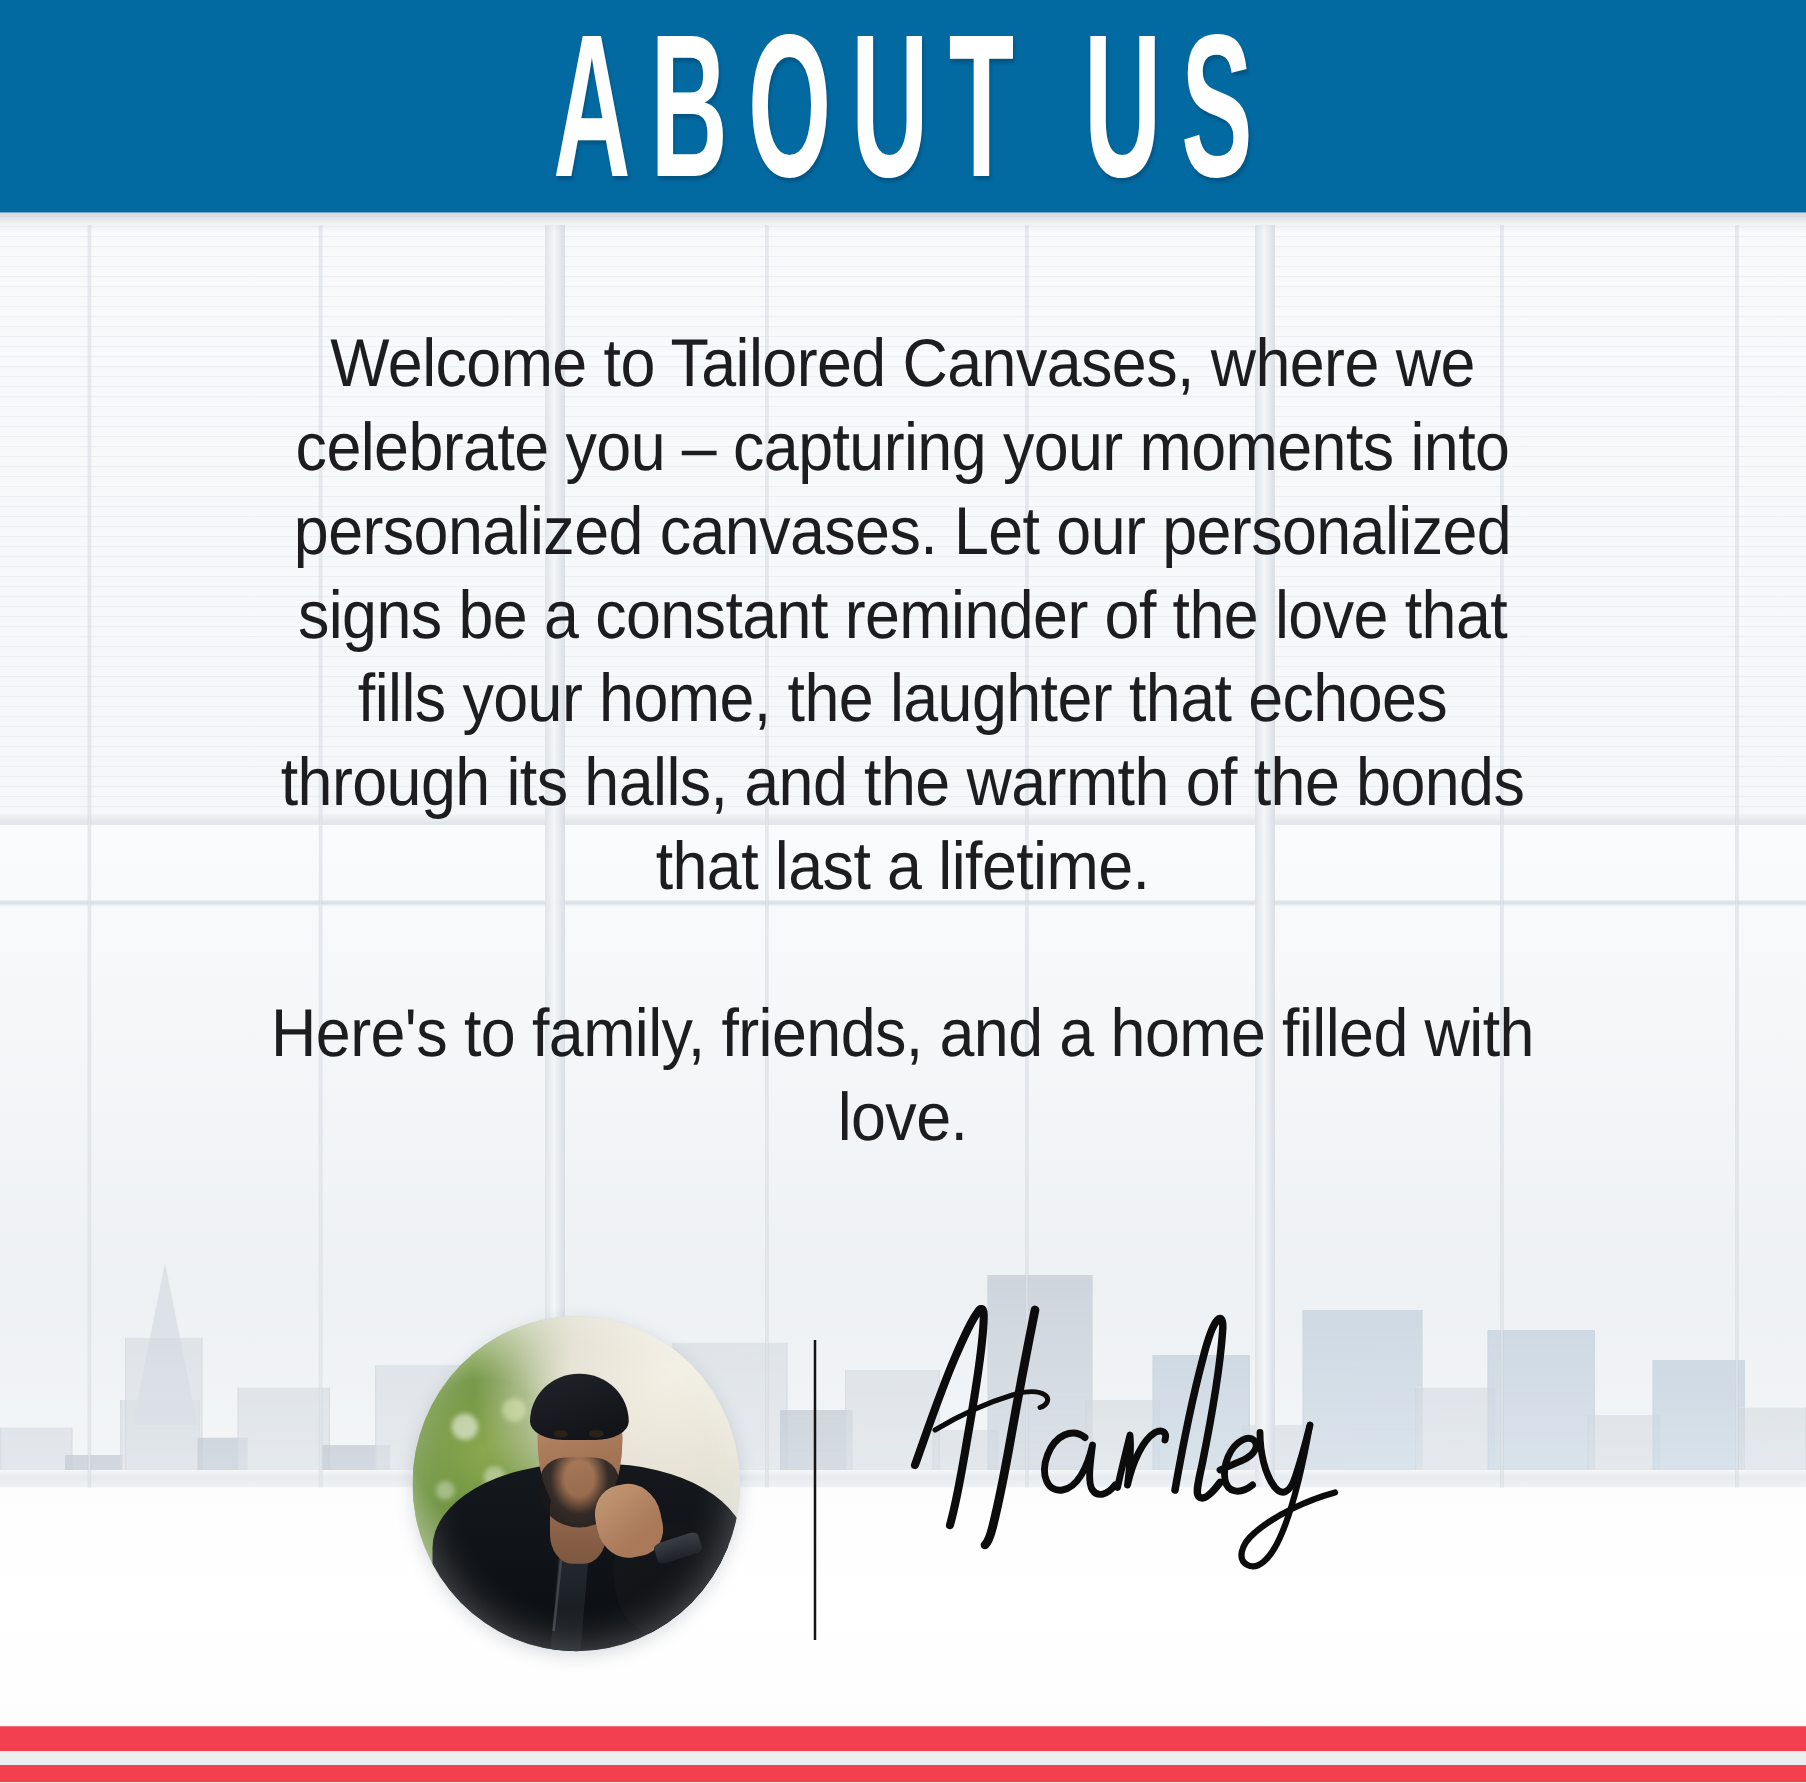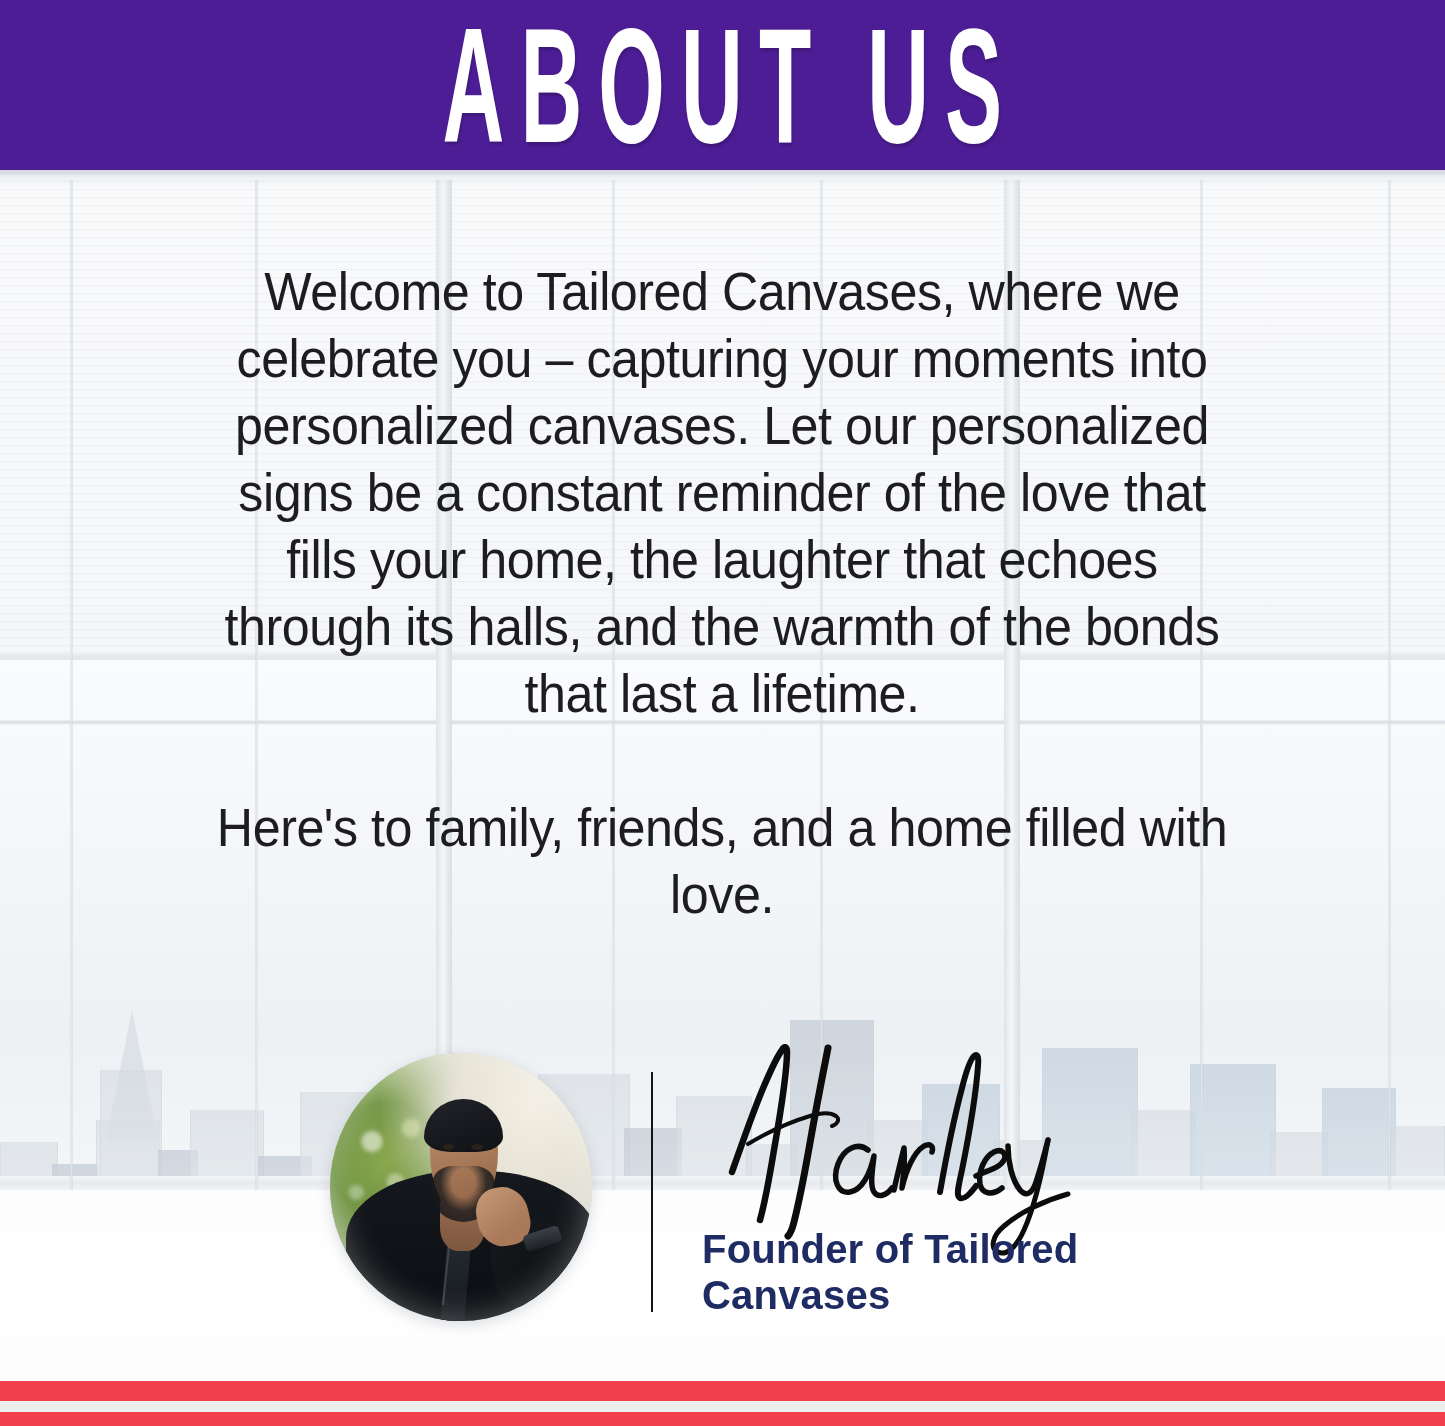--- a/index.html
+++ b/index.html
@@ -134,21 +134,21 @@
     width: 1445px; height: 236px;
     background: linear-gradient(180deg,#fdfdfe 0%, #ffffff 40%, #fcfcfd 100%);
   }
 
   
   .header-banner {
     position: absolute;
     left: 0; top: 0;
     width: 1445px;
     height: 170px;
-    background: #4c1d95;
+    background: #0369a1;
     display: flex;
     align-items: center;
     justify-content: center;
     overflow: hidden;
   }
   .header-title {
     color: #ffffff;
     font-family: "Liberation Sans", sans-serif;
     font-weight: 700;
     font-size: 138px;
@@ -468,19 +468,18 @@
                  C 294 117, 288 132, 290 144 C 292 154, 302 156, 312 148" stroke-width="5.5"></path>
 
         <path d="M318 106 C 318 122, 322 140, 330 150 C 336 157, 342 154, 346 142
                  C 352 124, 356 108, 358 100" stroke-width="5.5"></path>
         <path d="M358 100 C 352 134, 344 168, 334 190 C 326 208, 316 216, 308 212
                  C 300 208, 302 196, 314 186 C 330 172, 356 160, 378 154" stroke-width="5"></path>
       </g>
     </svg>
   </div>
 
-  <div class="founder-title">Founder of Tailored Canvases</div>
 
   <div class="stripe stripe-top"></div>
   <div class="stripe-gap"></div>
   <div class="stripe stripe-bottom"></div>
 
 </div>
 
 </body></html>

